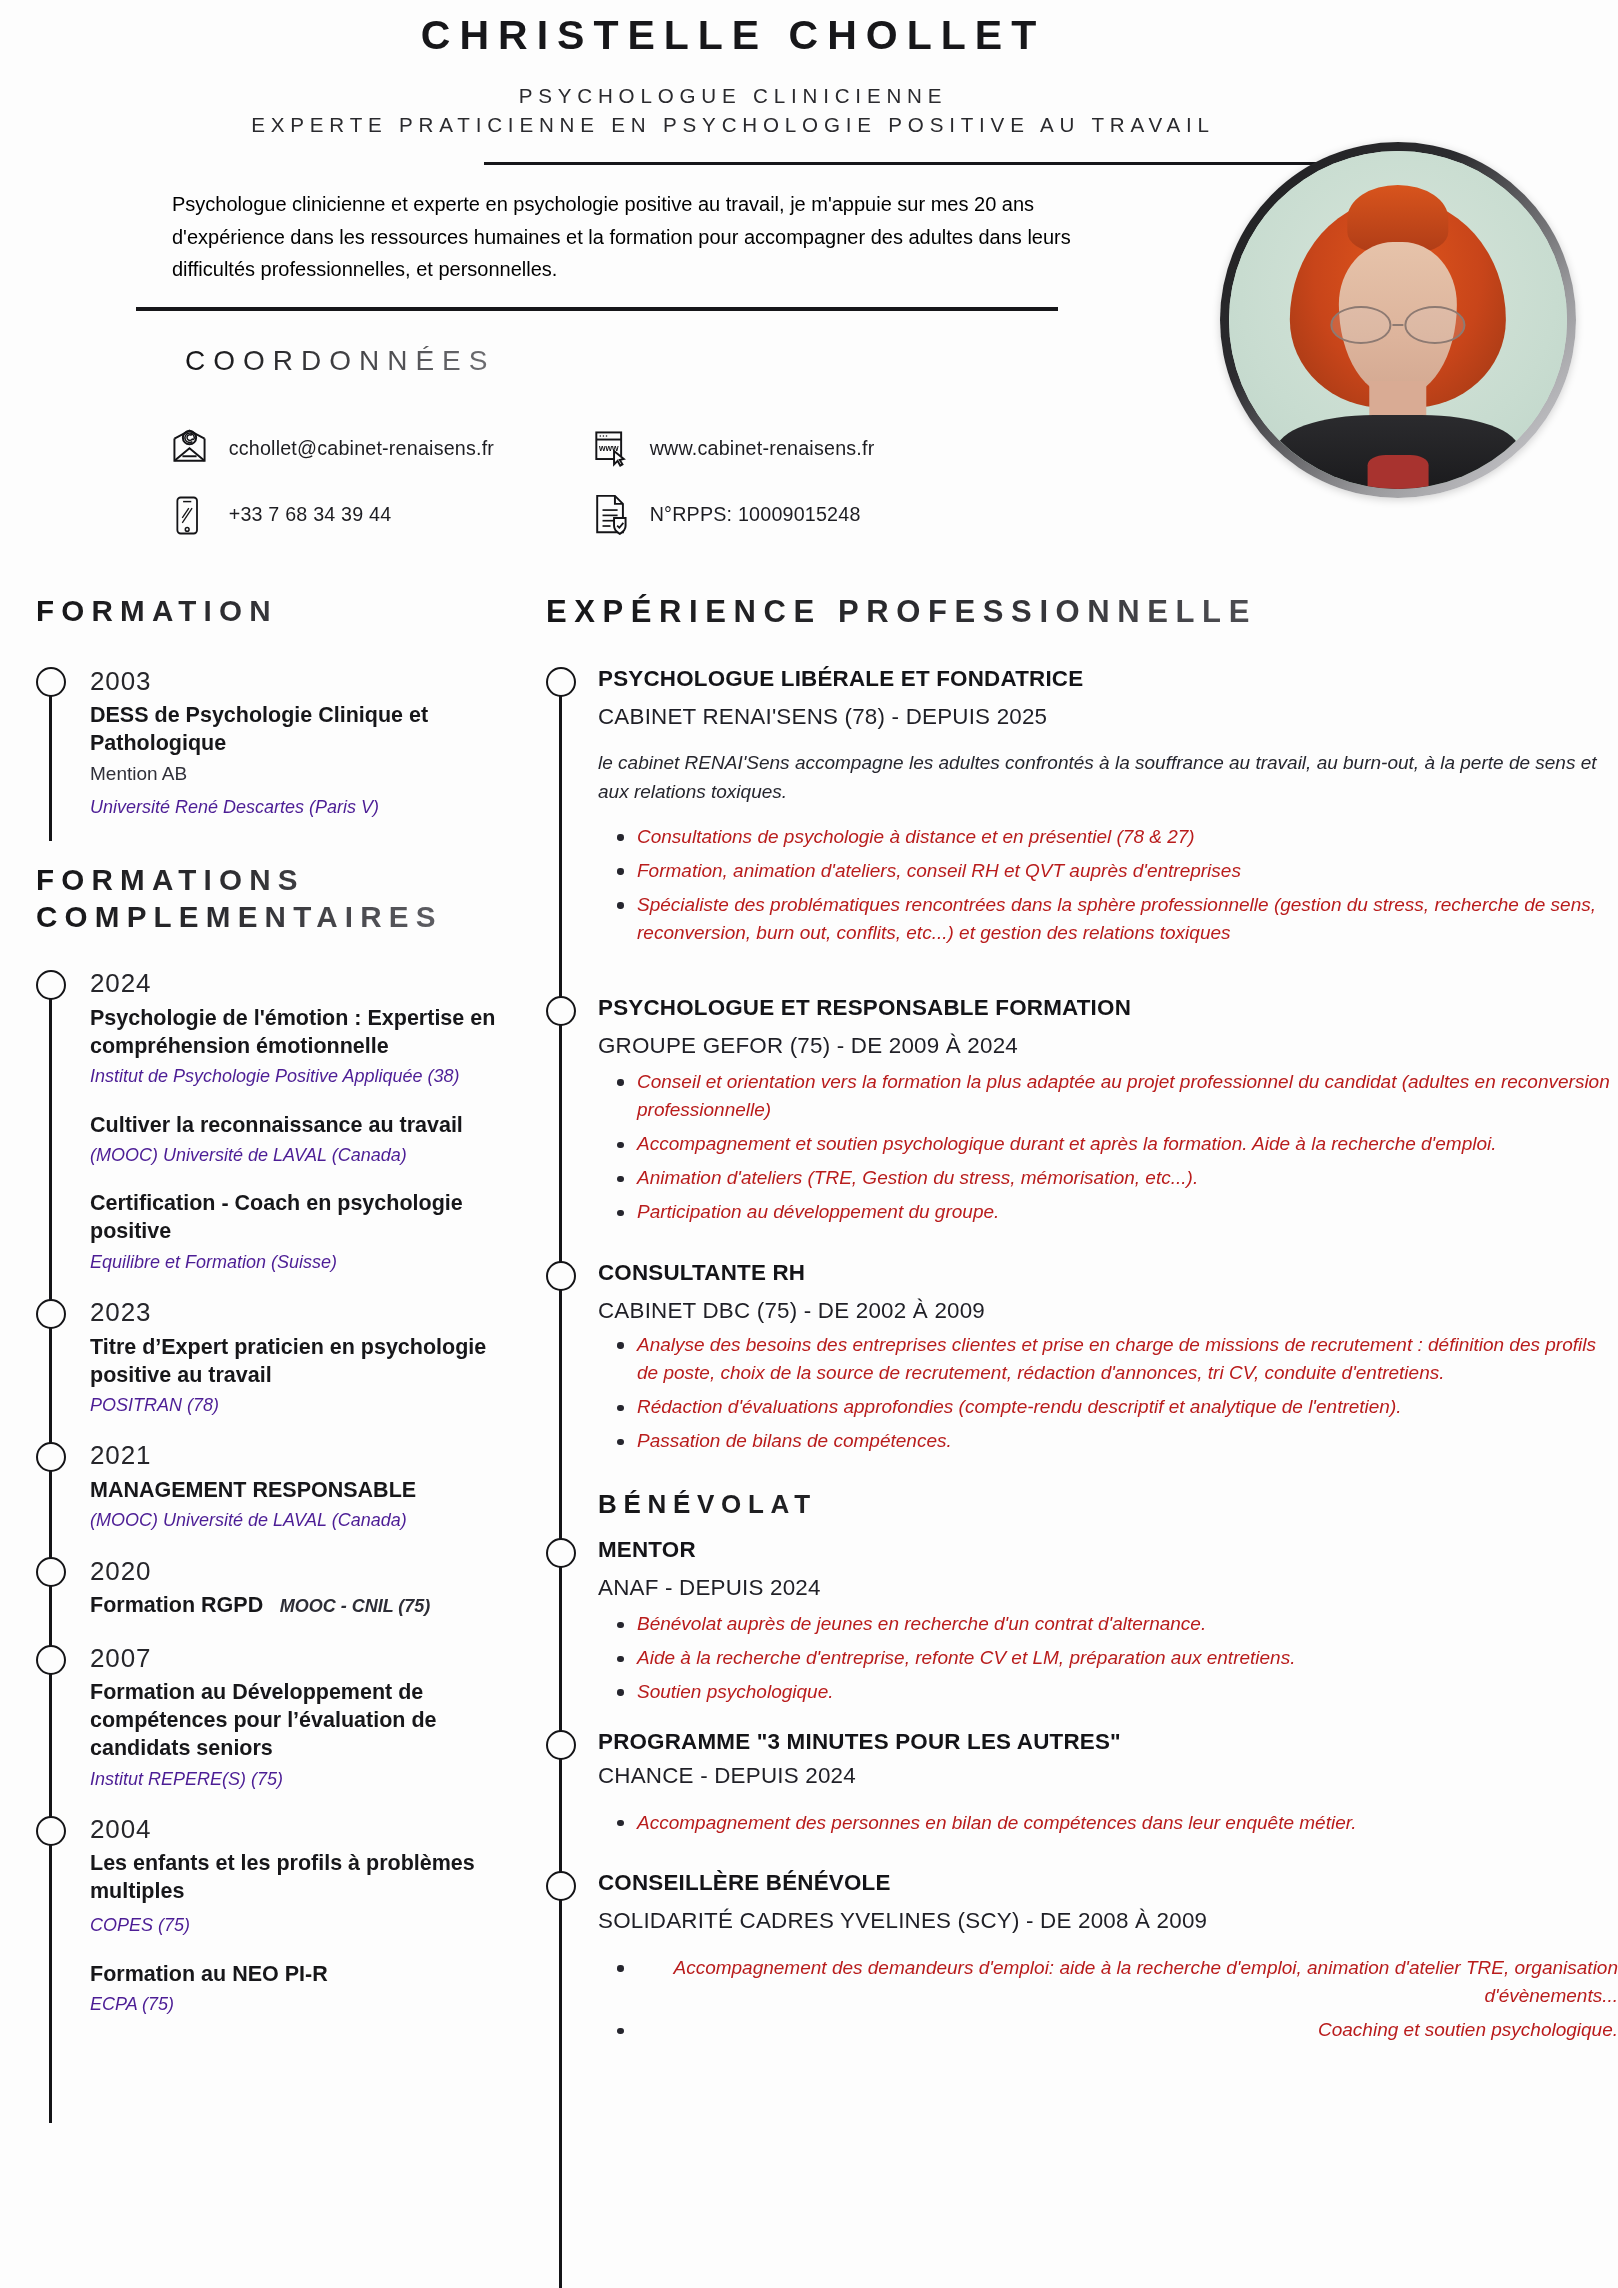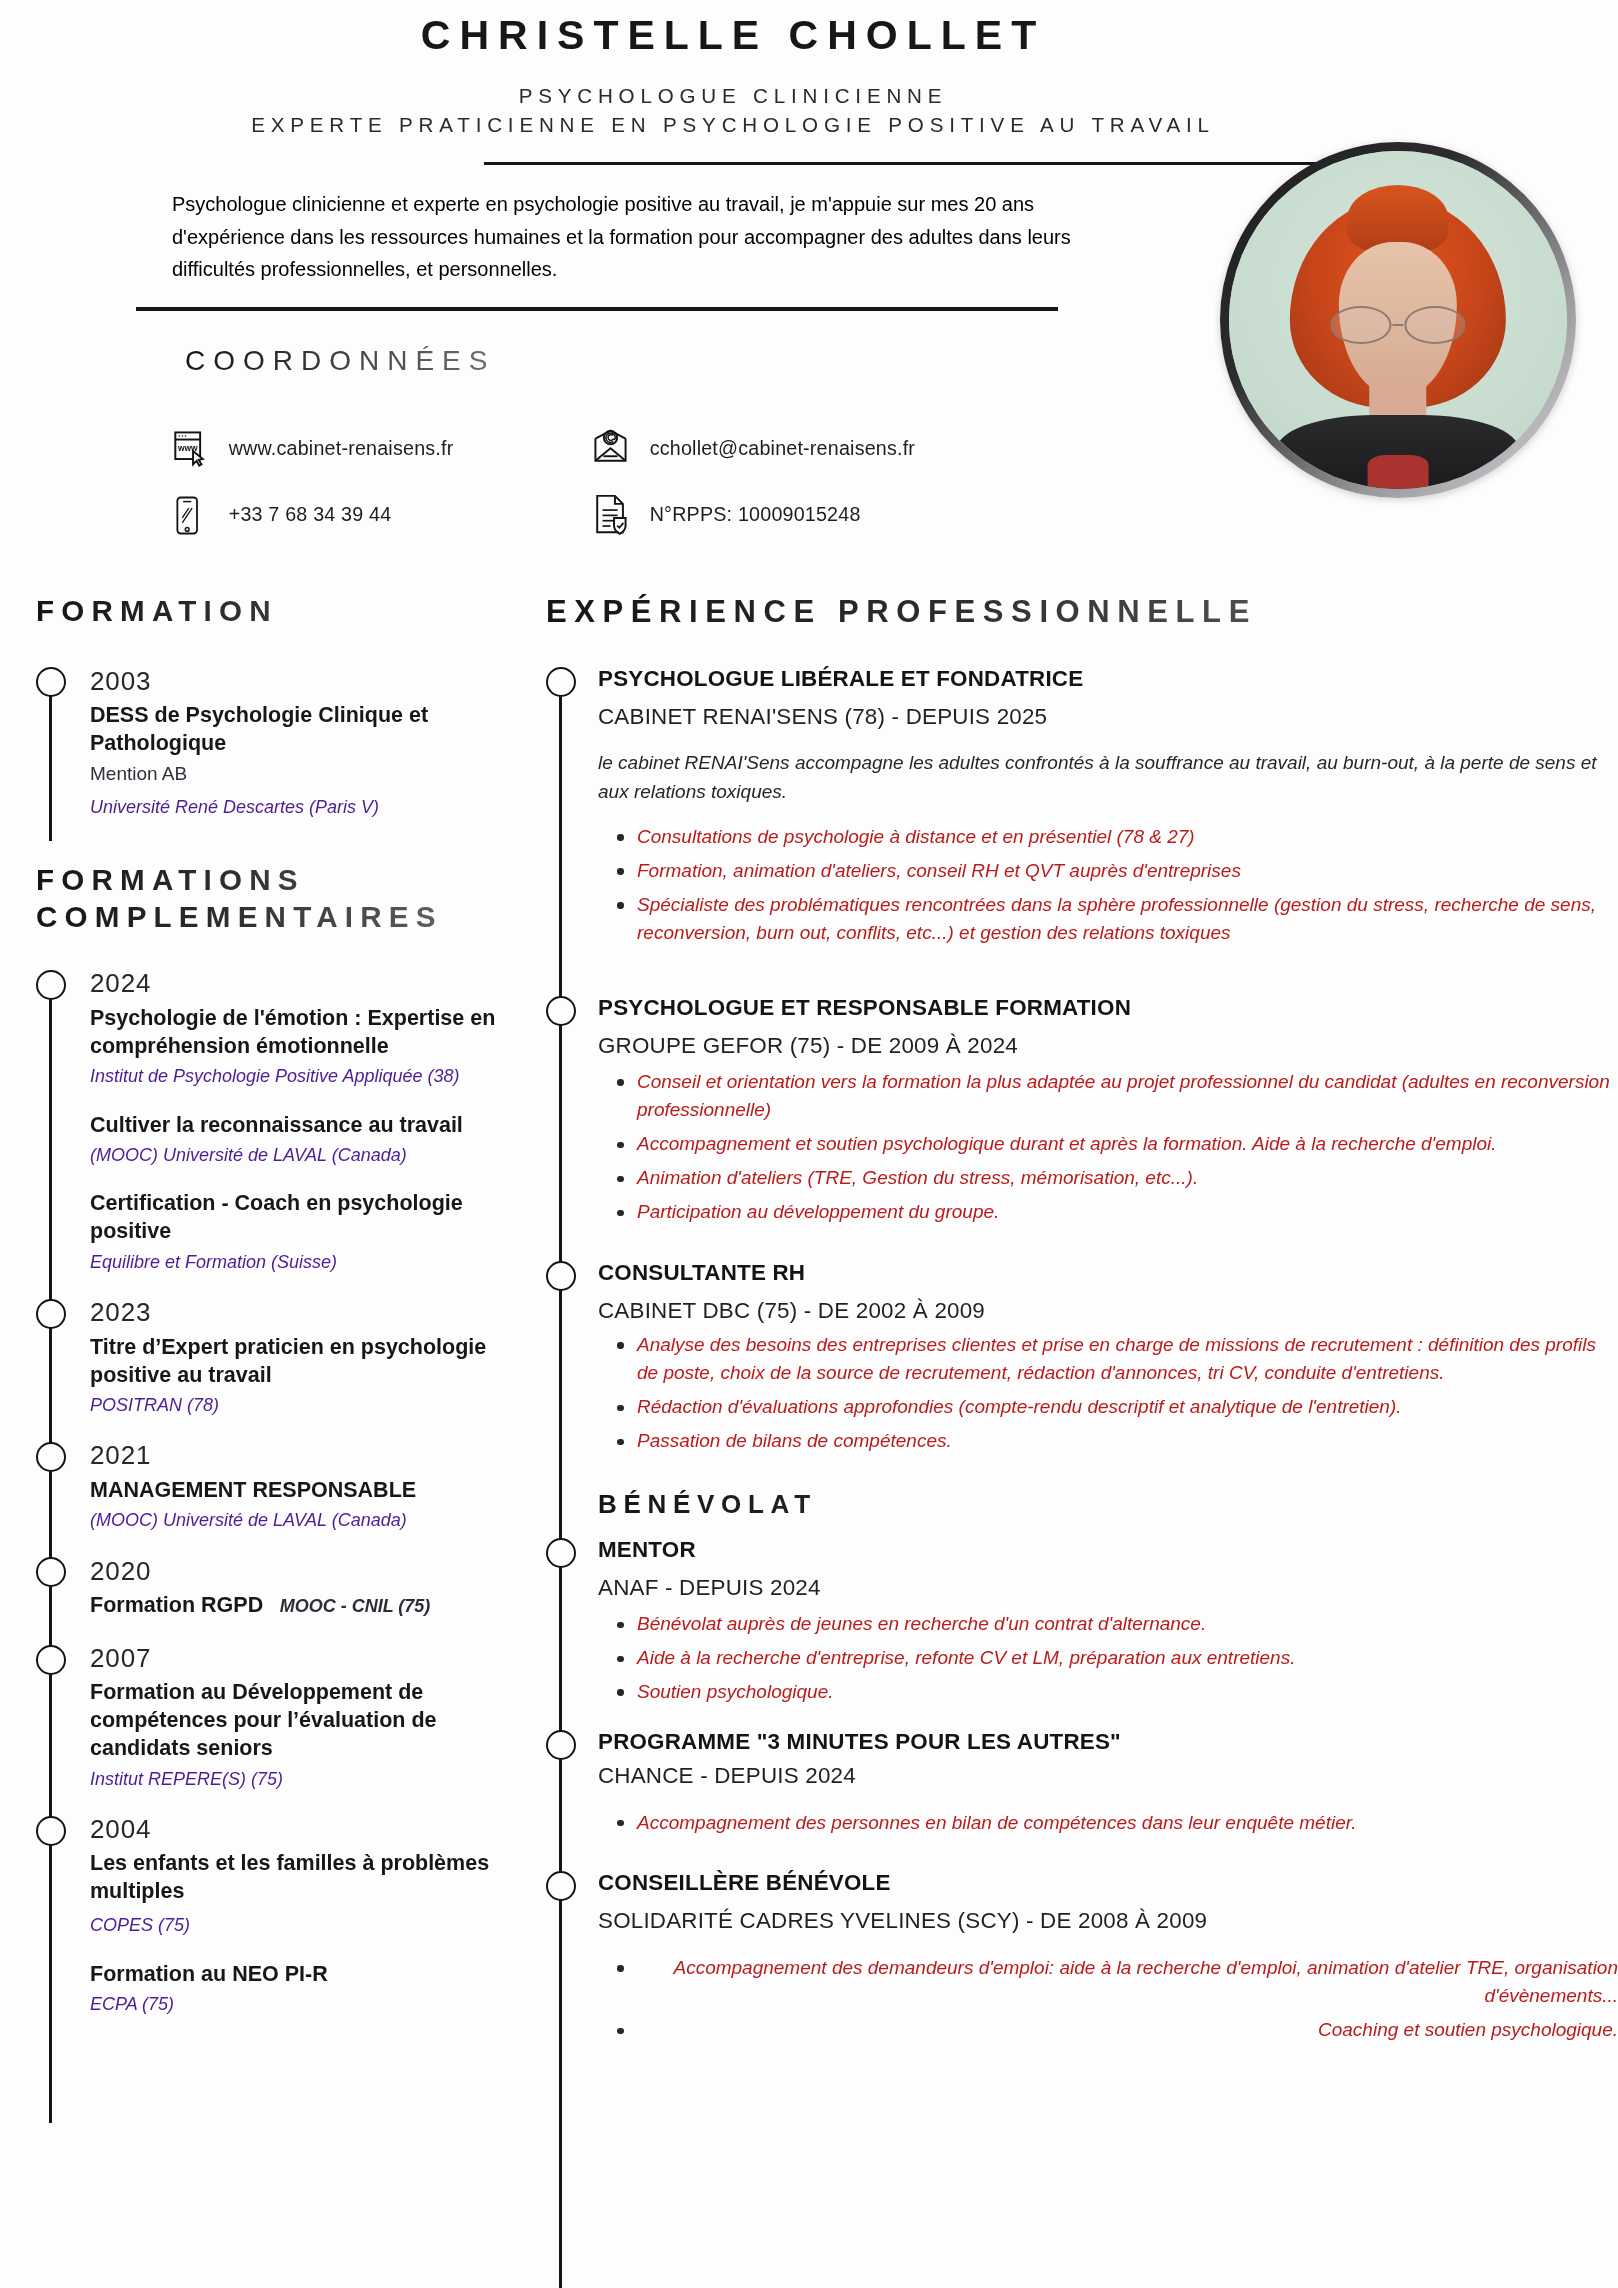--- a/index.html
+++ b/index.html
@@ -332,45 +332,45 @@
     </div>
   </div>
 
   
   <div class="coord-head">COORDONNÉES</div>
 
   <div class="contact-grid">
 
     <div class="contact-item">
       <span class="ci-icon">
+        <svg viewBox="0 0 44 44" width="39" height="39" fill="none" stroke="#141417" stroke-width="2.2">
+          <path d="M5 13 L5 38 L39 38 L39 13"></path>
+          <path d="M5 13 L22 4 L39 13"></path>
+          <path d="M5 38 L22 24 L39 38"></path>
+          <circle cx="22" cy="12" r="7.5"></circle>
+          <path d="M24.5 9.5 a3.2 3.2 0 1 0 0.6 4.2 c0.7 0.8 2.3 0.5 2.3-1.6 a5.3 5.3 0 1 0-2.1 4.3" stroke-width="1.7"></path>
+          <path d="M14 33 L30 33"></path>
+        </svg>
+      </span>
+      <span class="ci-text">cchollet@cabinet-renaisens.fr</span>
+    </div>
+
+    <div class="contact-item">
+      <span class="ci-icon">
         <svg viewBox="0 0 44 44" width="39" height="41" fill="none" stroke="#141417" stroke-width="2.2">
           <rect x="6" y="5" width="28" height="30"></rect>
           <path d="M6 13 L34 13"></path>
           <circle cx="10.5" cy="9" r="0.9" fill="#141417" stroke="none"></circle>
           <circle cx="14" cy="9" r="0.9" fill="#141417" stroke="none"></circle>
           <circle cx="17.5" cy="9" r="0.9" fill="#141417" stroke="none"></circle>
           <text x="20" y="26" font-size="9.5" font-family="Liberation Sans, sans-serif" font-weight="700" fill="#141417" stroke="none" text-anchor="middle">www</text>
           <path d="M26 26 L26 41 L30 37 L33 42.5 L35.5 41 L32.5 36 L37 35 Z" fill="#ffffff"></path>
         </svg>
       </span>
       <span class="ci-text">www.cabinet-renaisens.fr</span>
-    </div>
-
-    <div class="contact-item">
-      <span class="ci-icon">
-        <svg viewBox="0 0 44 44" width="39" height="39" fill="none" stroke="#141417" stroke-width="2.2">
-          <path d="M5 13 L5 38 L39 38 L39 13"></path>
-          <path d="M5 13 L22 4 L39 13"></path>
-          <path d="M5 38 L22 24 L39 38"></path>
-          <circle cx="22" cy="12" r="7.5"></circle>
-          <path d="M24.5 9.5 a3.2 3.2 0 1 0 0.6 4.2 c0.7 0.8 2.3 0.5 2.3-1.6 a5.3 5.3 0 1 0-2.1 4.3" stroke-width="1.7"></path>
-          <path d="M14 33 L30 33"></path>
-        </svg>
-      </span>
-      <span class="ci-text">cchollet@cabinet-renaisens.fr</span>
     </div>
 
     <div class="contact-item">
       <span class="ci-icon">
         <svg viewBox="0 0 44 50" width="36" height="45" fill="none" stroke="#141417" stroke-width="2.2">
           <rect x="9" y="3" width="24" height="44" rx="4"></rect>
           <path d="M16 8 L26 8" stroke-width="1.8"></path>
           <circle cx="21" cy="42" r="2.3" stroke-width="1.8"></circle>
           <path d="M15 34 L27 16" stroke-width="1.6"></path>
           <path d="M15 28 L23 16" stroke-width="1.6"></path>
@@ -473,21 +473,21 @@
           <div class="edu-block">
             <div class="edu-title">Formation au Développement de compétences pour l’évaluation de candidats seniors</div>
             <div class="edu-inst" style="margin-top:3.6px;">Institut REPERE(S) (75)</div>
           </div>
         </div>
 
         <div class="tl-item" style="margin-top:1.8px;">
           <div class="tl-dot"></div>
           <div class="yr">2004</div>
           <div class="edu-block">
-            <div class="edu-title">Les enfants et les familles à problèmes multiples</div>
+            <div class="edu-title">Les enfants et les profils à problèmes multiples</div>
             <div class="edu-inst" style="margin-top:7.2px;">COPES (75)</div>
           </div>
           <div class="edu-block">
             <div class="edu-title">Formation au NEO PI-R</div>
             <div class="edu-inst" style="margin-top:3.6px;">ECPA (75)</div>
           </div>
         </div>
 
       </div>
     </div>

